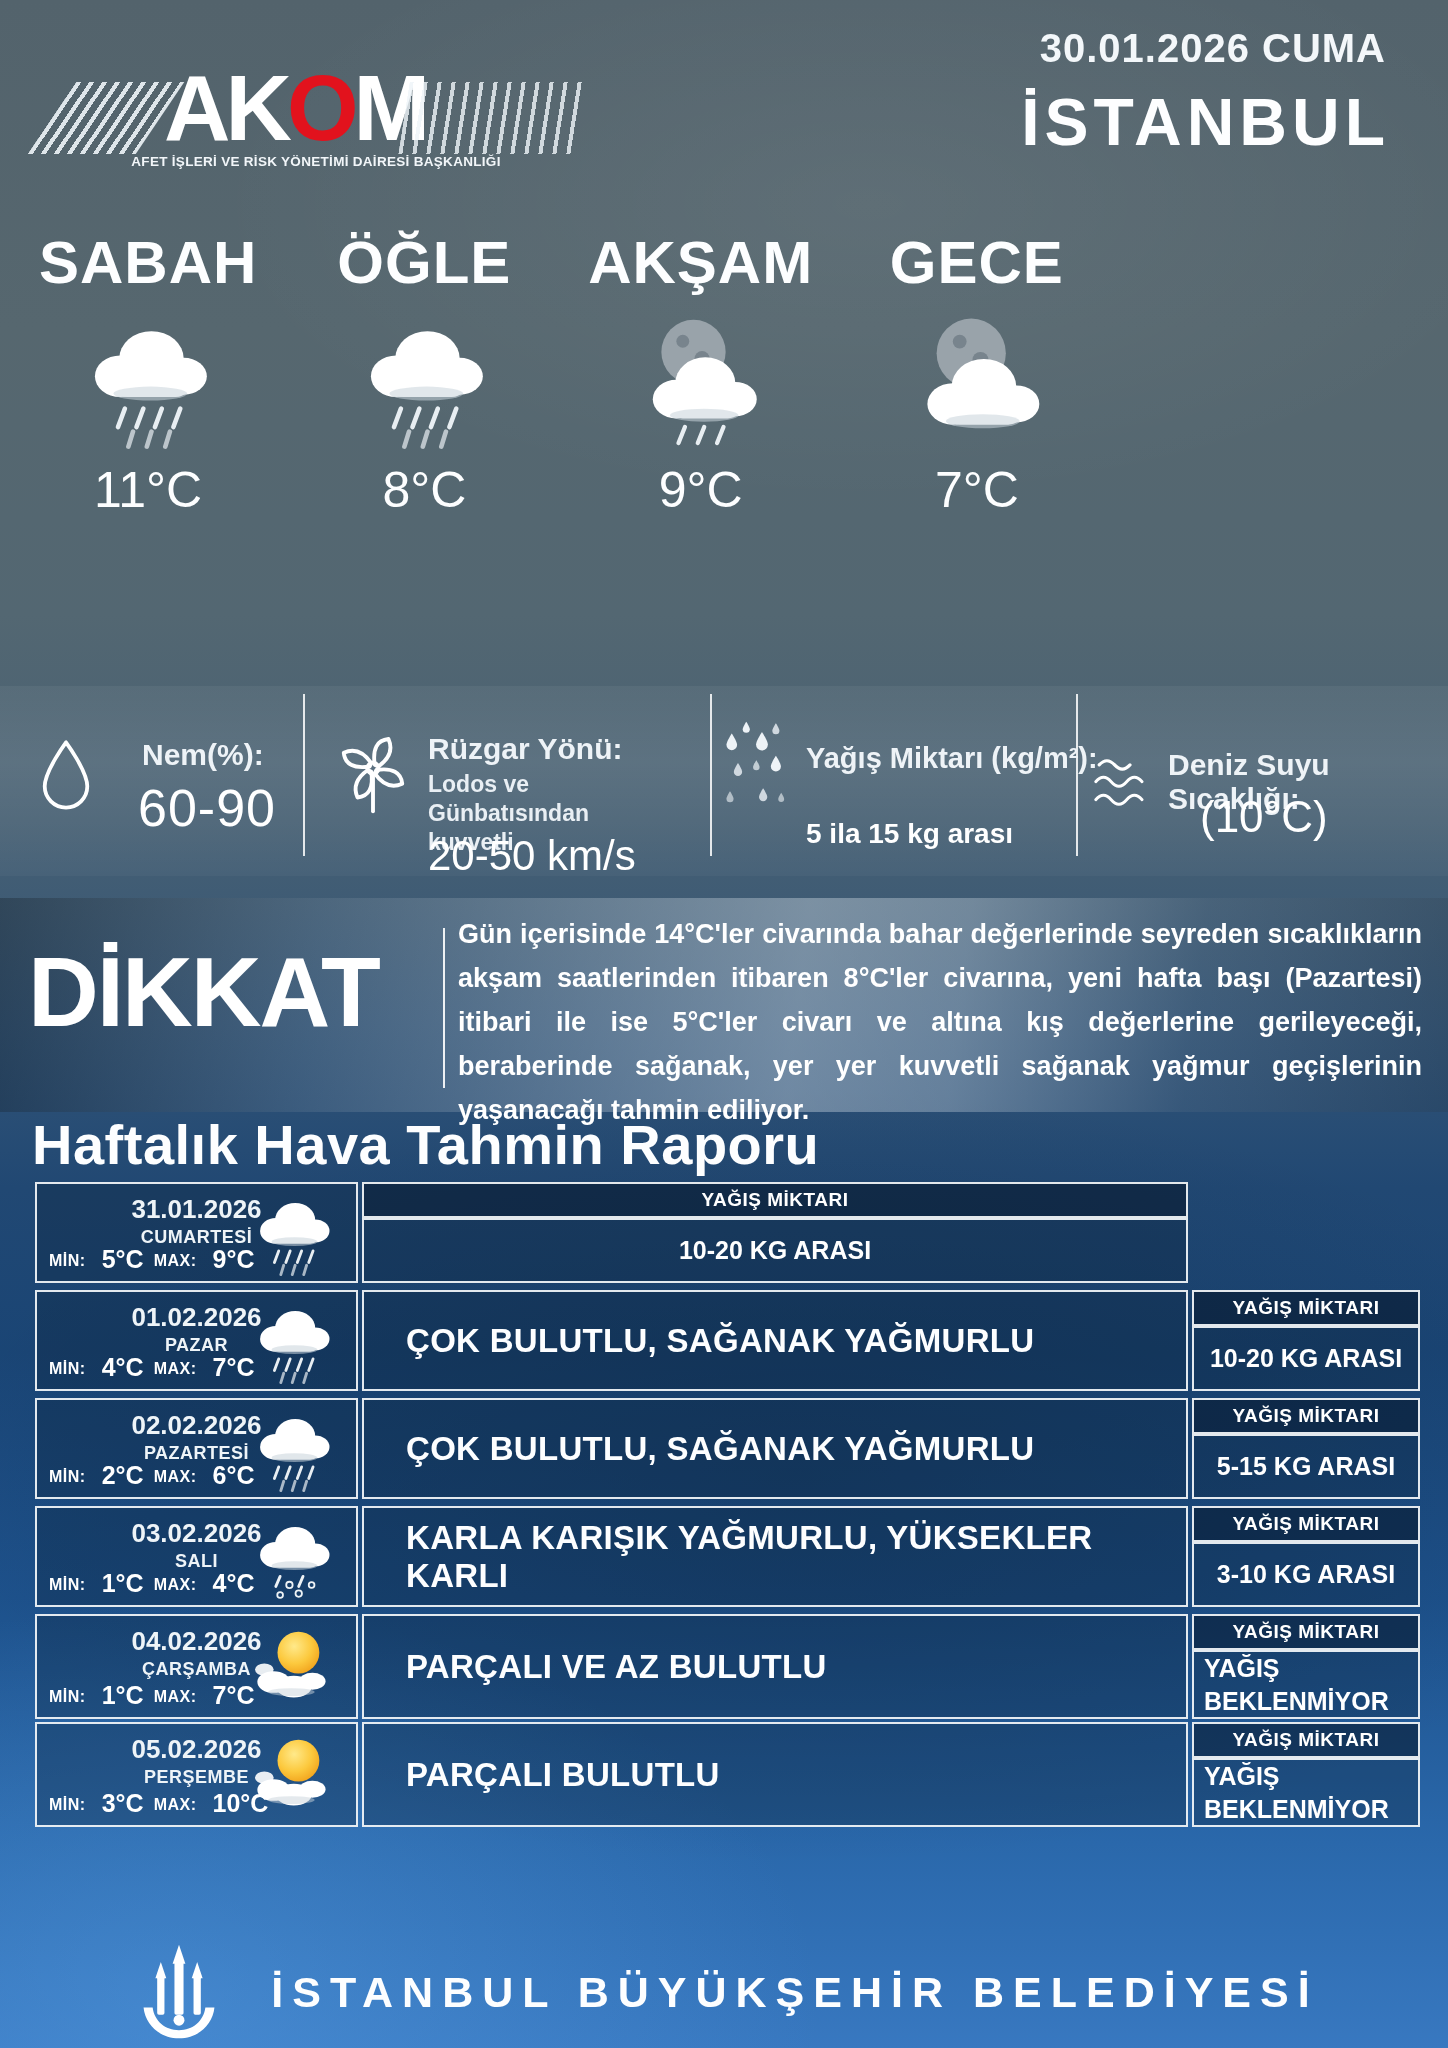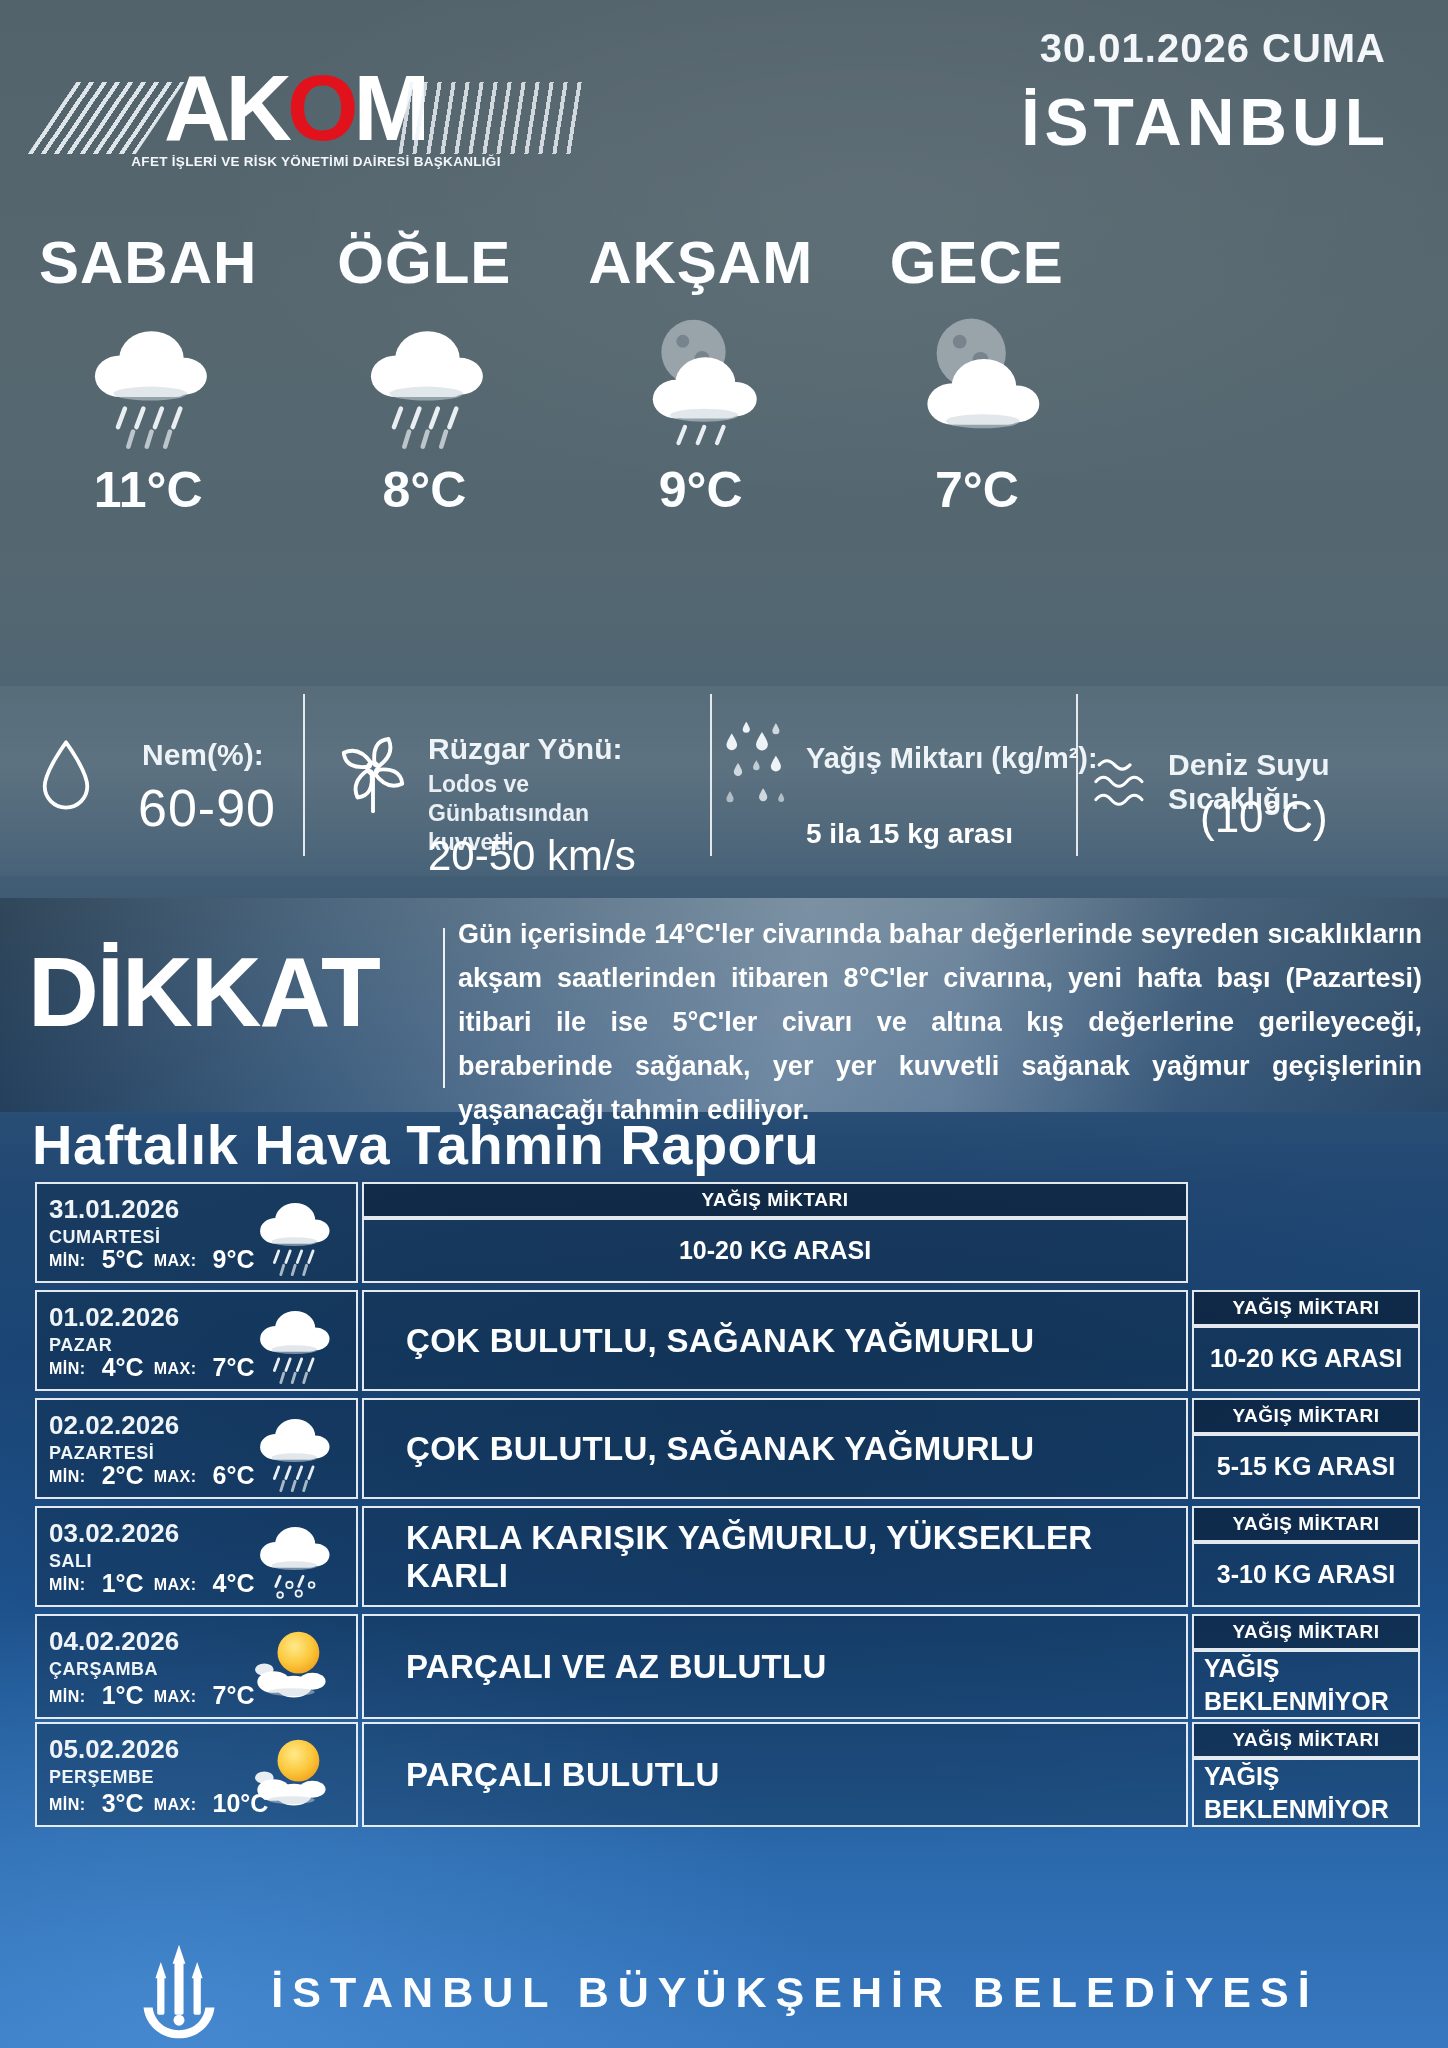--- a/index.html
+++ b/index.html
@@ -23,42 +23,42 @@
   .stripes.r{left:352px;width:178px;transform:skewX(-9deg);opacity:.9;
     background:repeating-linear-gradient(90deg,rgba(238,244,248,.9) 0 4px,transparent 4px 14px);}
   .akom{position:absolute;left:112px;top:-10px;font-size:92px;line-height:1;font-weight:900;letter-spacing:-5px;color:#fff;white-space:nowrap;}
   .akom .o{color:#e2121d;}
   .logo-sub{position:absolute;left:70px;top:82px;width:388px;text-align:center;font-size:13.5px;font-weight:700;letter-spacing:.3px;color:#f2f6f9;}
   
   .periods{left:10px;top:228px;width:1105px;display:grid;grid-template-columns:repeat(4,1fr);}
   .pcol{display:flex;flex-direction:column;align-items:center;}
   .p-label{font-size:60px;font-weight:900;letter-spacing:1px;color:#fdfeff;}
   .p-icon{width:186px;height:150px;margin-top:10px;}
-  .p-temp{font-size:50px;font-weight:700;margin-top:4px;color:#fdfeff;}
+  .p-temp{font-size:50px;font-weight:400;margin-top:4px;color:#fdfeff;}
   
   .cond-band{left:0;top:686px;width:1448px;height:190px;
     background:linear-gradient(180deg,rgba(255,255,255,0.05),rgba(255,255,255,0.10) 40%,rgba(255,255,255,0.03));}
   .vsep{top:694px;width:2px;height:162px;background:rgba(255,255,255,.85);}
   .c-label{font-size:30px;font-weight:600;color:#eef3f7;}
   .c-value-lg{font-size:52px;font-weight:500;letter-spacing:1px;}
   .c-sub{font-size:23px;font-weight:600;line-height:1.25;color:#e9eff4;}
   .c-value-md{font-size:42px;font-weight:500;}
   .c-value-sm{font-size:28px;font-weight:600;}
   
   .sheen{left:0;top:898px;width:1448px;height:214px;
     background:linear-gradient(97deg,rgba(15,22,28,.30) 0%,rgba(140,155,168,.18) 22%,rgba(222,231,238,.38) 55%,rgba(222,231,238,.32) 66%,rgba(120,134,148,.16) 82%,rgba(40,52,64,.22) 100%);}
   .warn-title{left:28px;top:936px;font-size:98px;font-weight:900;letter-spacing:-2px;color:#fff;}
   .warn-rule{left:443px;top:928px;width:2px;height:160px;background:rgba(255,255,255,.9);}
   .warn-text{left:458px;top:912px;width:964px;font-size:27px;font-weight:700;line-height:44px;text-align:justify;color:#fff;}
   
   .week-title{left:32px;top:1112px;font-size:56px;font-weight:700;letter-spacing:.5px;color:#fdfeff;}
   .week{left:35px;top:1182px;width:1388px;display:flex;flex-direction:column;gap:7px;}
   .row{display:grid;grid-template-columns:323px 826px 228px;gap:4px;height:101px;}
   .cell{border:2px solid rgba(245,249,251,.92);background:rgba(11,34,58,.34);box-sizing:border-box;}
-  .cell.left{position:relative;padding:10px 12px;}
+  .cell.left{position:relative;padding:10px 12px;text-align:center;}
   .r-date{font-size:26px;font-weight:600;color:#eef4f8;}
   .r-day{font-size:18px;font-weight:600;margin-top:2px;color:#eef4f8;letter-spacing:.5px;}
   .r-mm{position:absolute;left:12px;bottom:7px;white-space:nowrap;}
   .mm-lab{font-size:16px;font-weight:700;letter-spacing:.5px;vertical-align:2px;}
   .mm-val{font-size:25px;font-weight:800;margin:0 10px 0 16px;}
   .r-icon{position:absolute;right:4px;top:4px;width:118px;height:93px;}
   .cell.mid{display:flex;align-items:center;padding-left:42px;}
   .r-desc{font-size:33px;font-weight:800;letter-spacing:.3px;color:#fdfeff;}
   .rightcol{display:flex;flex-direction:column;}
   .cell.rhead{height:36px;flex:none;display:flex;align-items:center;justify-content:center;

